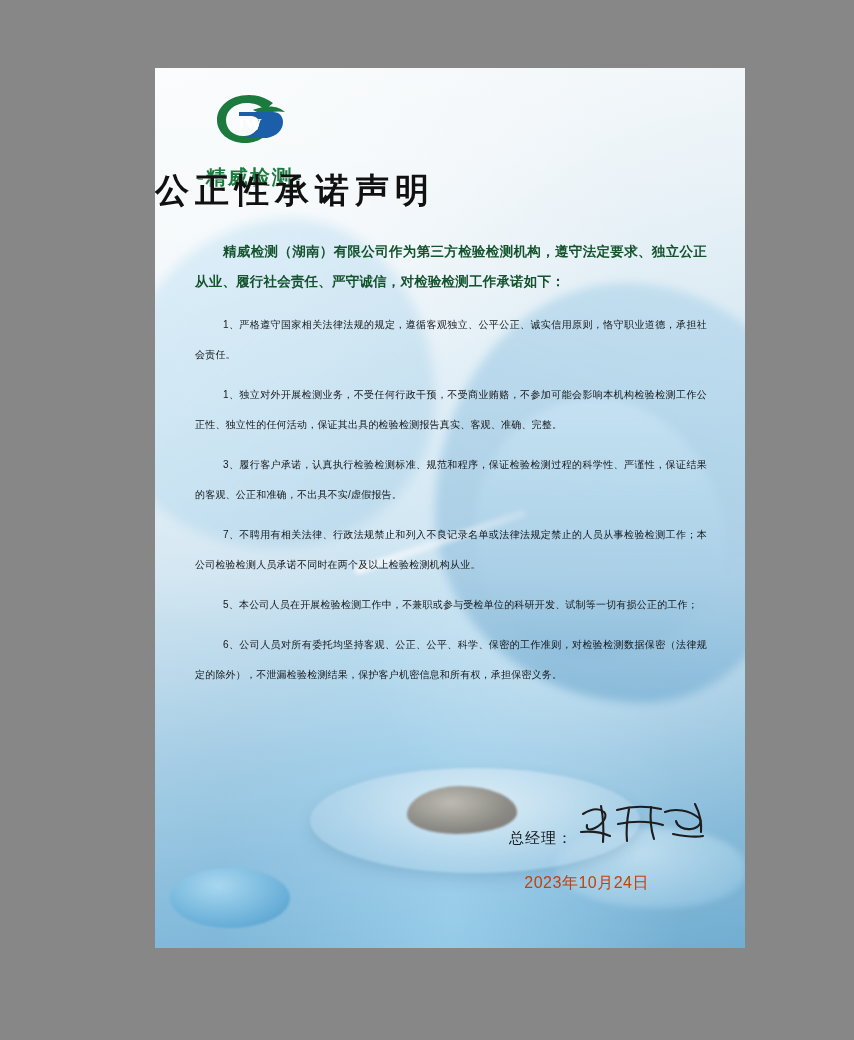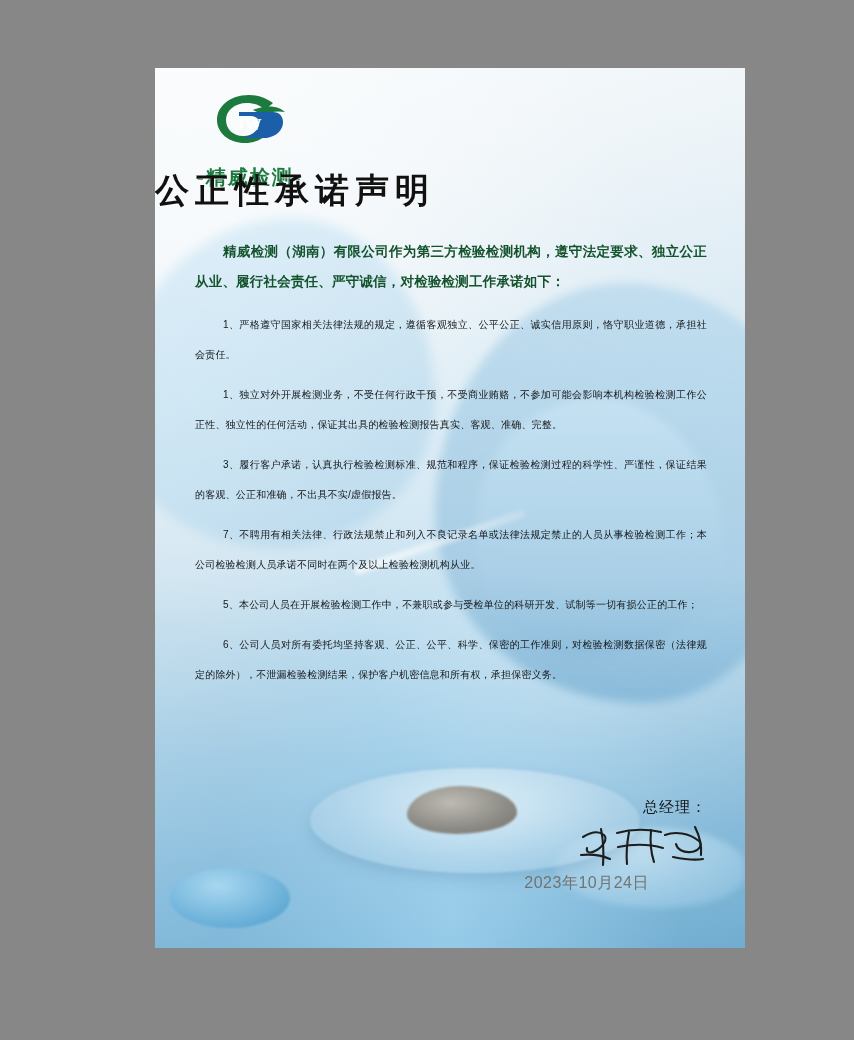--- a/index.html
+++ b/index.html
@@ -195,21 +195,20 @@
     margin-top: 2px;
   }
   .sign-row {
     position: absolute;
     left: 40px;
     right: 38px;
     top: 730px;
     display: flex;
     justify-content: flex-end;
     align-items: flex-end;
-    flex-direction: column;
   }
   .sign-label {
     font-size: 15px;
     color: #14171a;
     letter-spacing: 1px;
     padding-bottom: 4px;
   }
   .signature {
     position: relative;
     width: 130px;
@@ -217,21 +216,21 @@
     margin-left: 4px;
   }
   .date-row {
     position: absolute;
     left: 40px;
     right: 38px;
     top: 805px;
     text-align: right;
     padding-right: 58px;
     font-size: 16px;
-    color: #737373;
+    color: #c2410c;
     letter-spacing: 0.5px;
   }
 </style>
 </head>
 <body>
 
 <div class="page-wrap">
 
   <div class="document">
 

